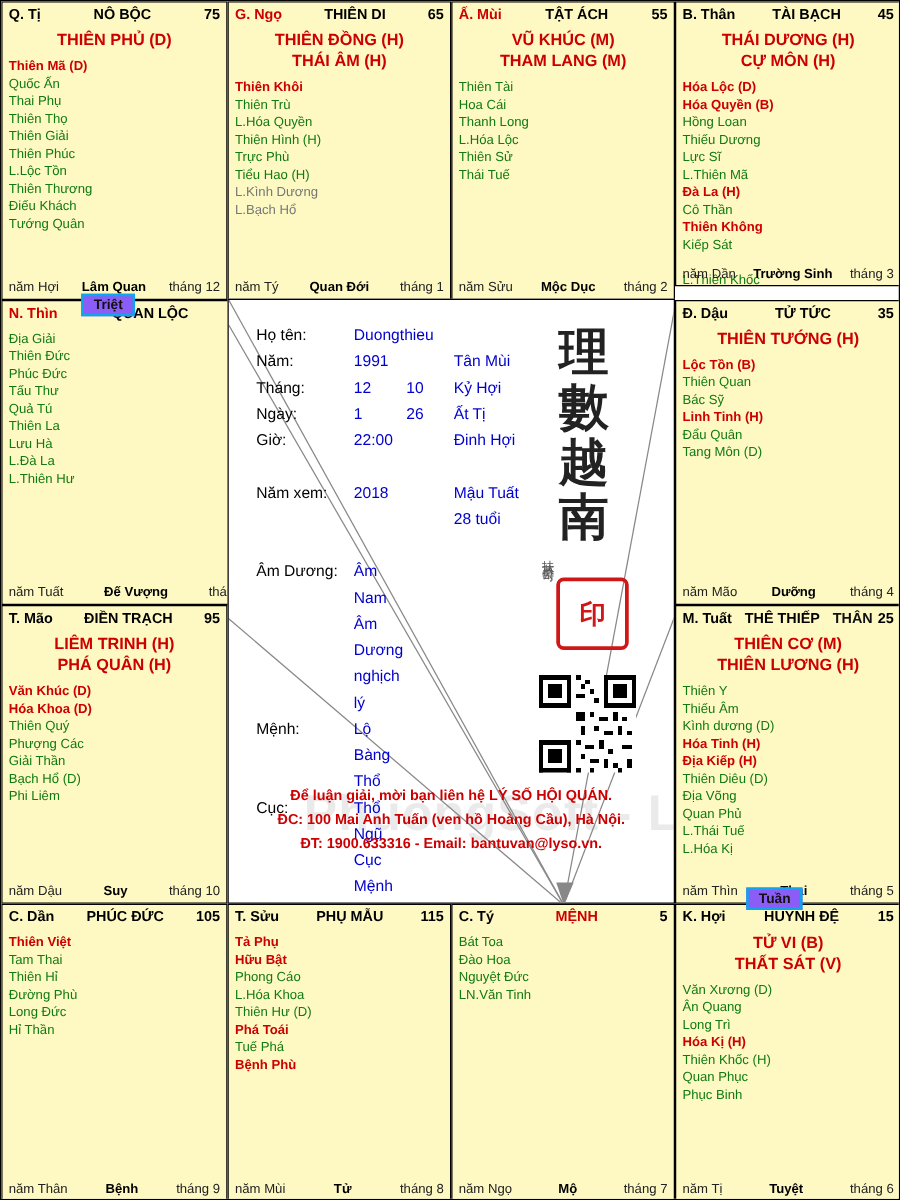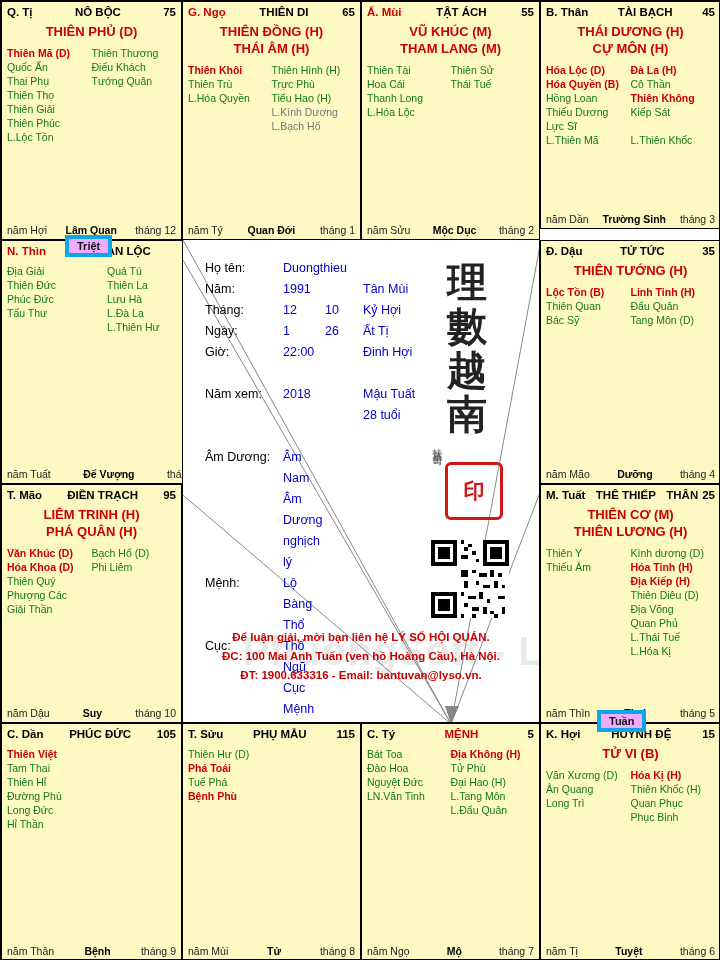--- a/index.html
+++ b/index.html
@@ -43,20 +43,21 @@
     color: #cc0000;
     line-height: 17px;
     margin-top: 4px;
   }
   .cols {
     display: flex;
     gap: 0;
     padding: 6px 5px 0 5px;
     font-size: 10.5px;
     line-height: 14px;
+    flex-direction: column;
   }
   .col { flex: 1 1 0; min-width: 0; }
   .s-red { color: #cc0000; font-weight: bold; }
   .s-green { color: #117a11; }
   .s-grey { color: #777777; }
   .cell-foot {
     position: absolute;
     left: 0; right: 0; bottom: 2px;
     display: flex;
     justify-content: space-between;
@@ -148,22 +149,22 @@
     color: rgba(150,150,150,0.20);
     font-weight: bold;
     letter-spacing: 1px;
     z-index: 0;
     white-space: nowrap;
   }
   .tag {
     position: absolute;
     font-size: 11px;
     font-weight: bold;
-    background: #f0abfc;
-    border: 4px solid #0ea5e9;
+    background: #8b5cf6;
+    border: 2px solid #0ea5e9;
     padding: 1px 8px;
     z-index: 20;
   }
 </style>
 </head>
 <body>
 
 <div id="chart">
 
   <div id="palace-host">
@@ -430,20 +431,26 @@
         </div>
       </div>
       <div class="cell" style="left: 181px; top: 722px; width: 179px; height: 238px;">
         <div class="cell-head">
           <span class="cc-branch">T. Sửu</span>
           <span class="cc-palace">PHỤ MẪU</span>
           <span class="cc-num">115</span>
         </div>
         <div class="cols">
           <div class="col">
+            <div class="s-red">Tả Phụ</div>
+            <div class="s-red">Hữu Bật</div>
+            <div class="s-green">Phong Cáo</div>
+            <div class="s-green">L.Hóa Khoa</div>
+          </div>
+          <div class="col">
             <div class="s-green">Thiên Hư (D)</div>
             <div class="s-red">Phá Toái</div>
             <div class="s-green">Tuế Phá</div>
             <div class="s-red">Bệnh Phù</div>
           </div>
         </div>
         <div class="cell-foot">
           <span class="cf-left">năm Mùi</span>
           <span class="cf-mid">Tử</span>
           <span class="cf-right">tháng 8</span>
@@ -455,42 +462,36 @@
           <span class="cc-palace" style="color: rgb(204, 0, 0);">MỆNH</span>
           <span class="cc-num">5</span>
         </div>
         <div class="cols">
           <div class="col">
             <div class="s-green">Bát Toa</div>
             <div class="s-green">Đào Hoa</div>
             <div class="s-green">Nguyệt Đức</div>
             <div class="s-green">LN.Văn Tinh</div>
           </div>
-          <div class="col">
-            <div class="s-red">Địa Không (H)</div>
-            <div class="s-green">Tử Phù</div>
-            <div class="s-green">Đại Hao (H)</div>
-            <div class="s-green">L.Tang Môn</div>
-            <div class="s-green">L.Đẩu Quân</div>
-          </div>
         </div>
         <div class="cell-foot">
           <span class="cf-left">năm Ngọ</span>
           <span class="cf-mid">Mộ</span>
           <span class="cf-right">tháng 7</span>
         </div>
       </div>
       <div class="cell" style="left: 539px; top: 722px; width: 181px; height: 238px;">
         <div class="cell-head">
           <span class="cc-branch">K. Hợi</span>
           <span class="cc-palace">HUYNH ĐỆ</span>
           <span class="cc-num">15</span>
         </div>
         <div class="stars-main">
           <div>TỬ VI (B)</div>
+          <div>THẤT SÁT (V)</div>
         </div>
         <div class="cols">
           <div class="col">
             <div class="s-green">Văn Xương (D)</div>
             <div class="s-green">Ân Quang</div>
             <div class="s-green">Long Trì</div>
           </div>
           <div class="col">
             <div class="s-red">Hóa Kị (H)</div>
             <div class="s-green">Thiên Khốc (H)</div>

